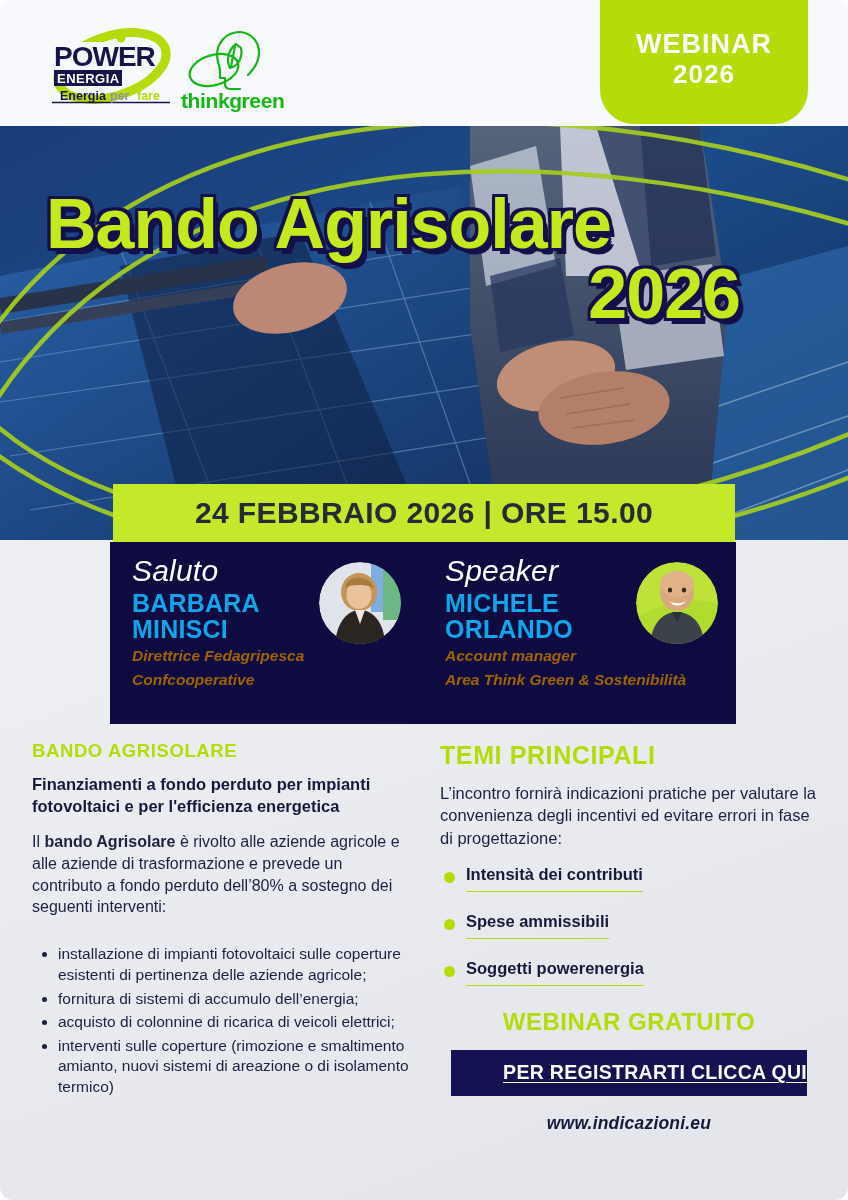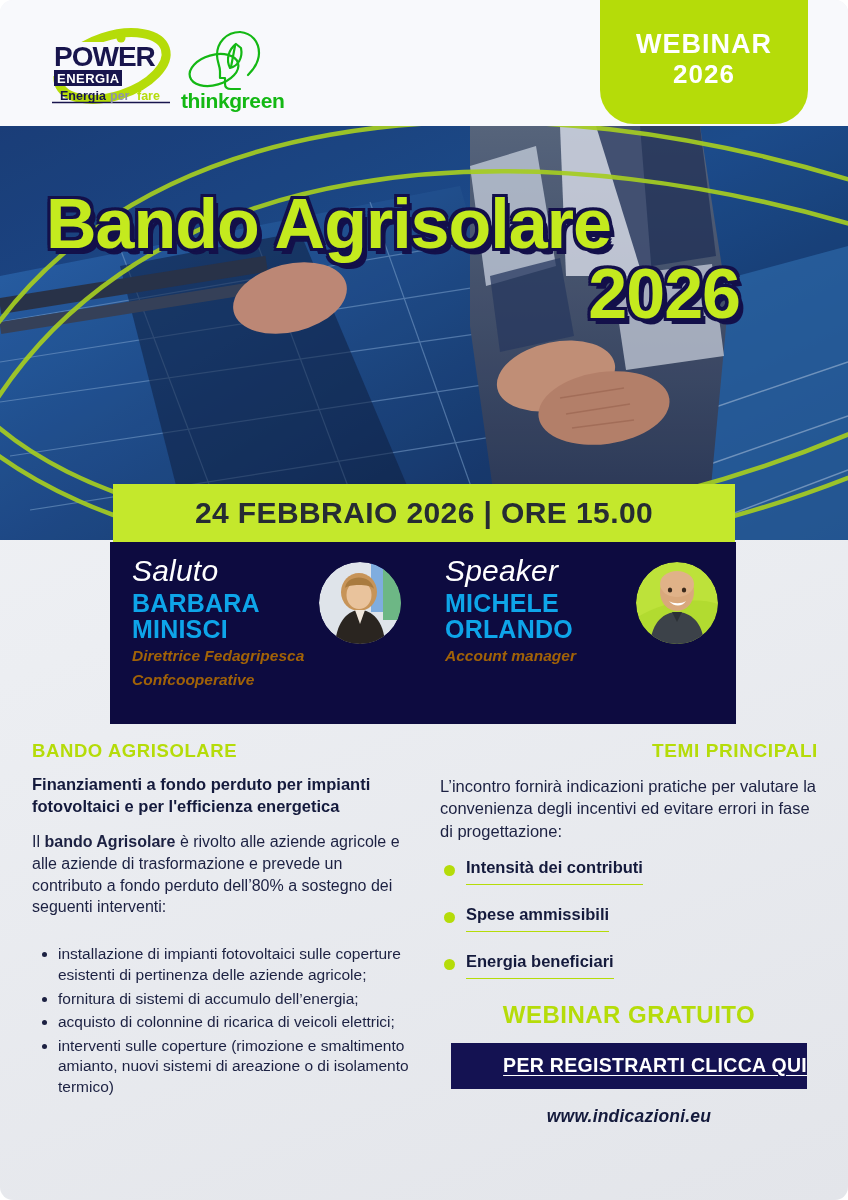--- a/index.html
+++ b/index.html
@@ -109,21 +109,21 @@
 
   
   .cols { position:absolute; left:0; top:740px; width:848px; height:460px; }
   .col-left  { position:absolute; left:32px; top:0; width:380px; }
   .col-right { position:absolute; left:440px; top:0; width:378px; }
 
   .h-lime {
     font-size:18.5px; font-weight:800; color:#b5dc09; letter-spacing:0.6px;
     line-height:1.2; margin-bottom:12px;
   }
-  .h-lime.center { text-align:right; font-size:19px; }
+  .h-lime.center { text-align:left; font-size:25px; }
 
   .lead {
     font-size:16.5px; font-weight:700; color:#141a3c; line-height:1.32;
     margin-bottom:13px;
   }
   .para {
     font-size:16px; font-weight:400; color:#1c2142; line-height:1.37;
     margin-bottom:26px;
   }
   .para b { font-weight:700; }
@@ -320,20 +320,21 @@
         </svg>
       </div>
     </div>
 
     <div class="sp">
       <div class="sp-txt">
         <div class="sp-role">Speaker</div>
         <div class="sp-name">MICHELE</div>
         <div class="sp-name">ORLANDO</div>
         <div class="sp-title">Account manager</div>
+        <div class="sp-title">Area Think Green &amp; Sostenibilità</div>
       </div>
       <div class="avatar a2">
         <svg viewBox="0 0 82 82" width="82" height="82" aria-hidden="true">
           <circle cx="41" cy="41" r="41" fill="#bde23a"></circle>
           <path d="M0 56 C26 40 58 34 82 42 L82 82 L0 82 Z" fill="#a8d425" opacity="0.5"></path>
           <ellipse cx="41" cy="30" rx="17" ry="19" fill="#d9a87c"></ellipse>
           <ellipse cx="41" cy="22" rx="17" ry="13" fill="#e0b288"></ellipse>
           <ellipse cx="34" cy="28" rx="2.2" ry="2.6" fill="#3a2a1c"></ellipse>
           <ellipse cx="48" cy="28" rx="2.2" ry="2.6" fill="#3a2a1c"></ellipse>
           <path d="M33 39 C38 45 46 45 50 39 C46 42 37 42 33 39 Z" fill="#ffffff"></path>
@@ -367,21 +368,21 @@
       <div class="topic">
         <span class="topic-dot"></span>
         <span class="topic-label">Intensità dei contributi</span>
       </div>
       <div class="topic">
         <span class="topic-dot"></span>
         <span class="topic-label">Spese ammissibili</span>
       </div>
       <div class="topic">
         <span class="topic-dot"></span>
-        <span class="topic-label">Energia beneficiari</span>
+        <span class="topic-label">Soggetti powerenergia</span>
       </div>
 
       <div class="cta-head">WEBINAR GRATUITO</div>
       <div class="cta-btn">
         <span class="cta-btn-label">PER REGISTRARTI CLICCA QUI</span>
       </div>
       <div class="cta-url">www.indicazioni.eu</div>
     </div>
   </div>
 

